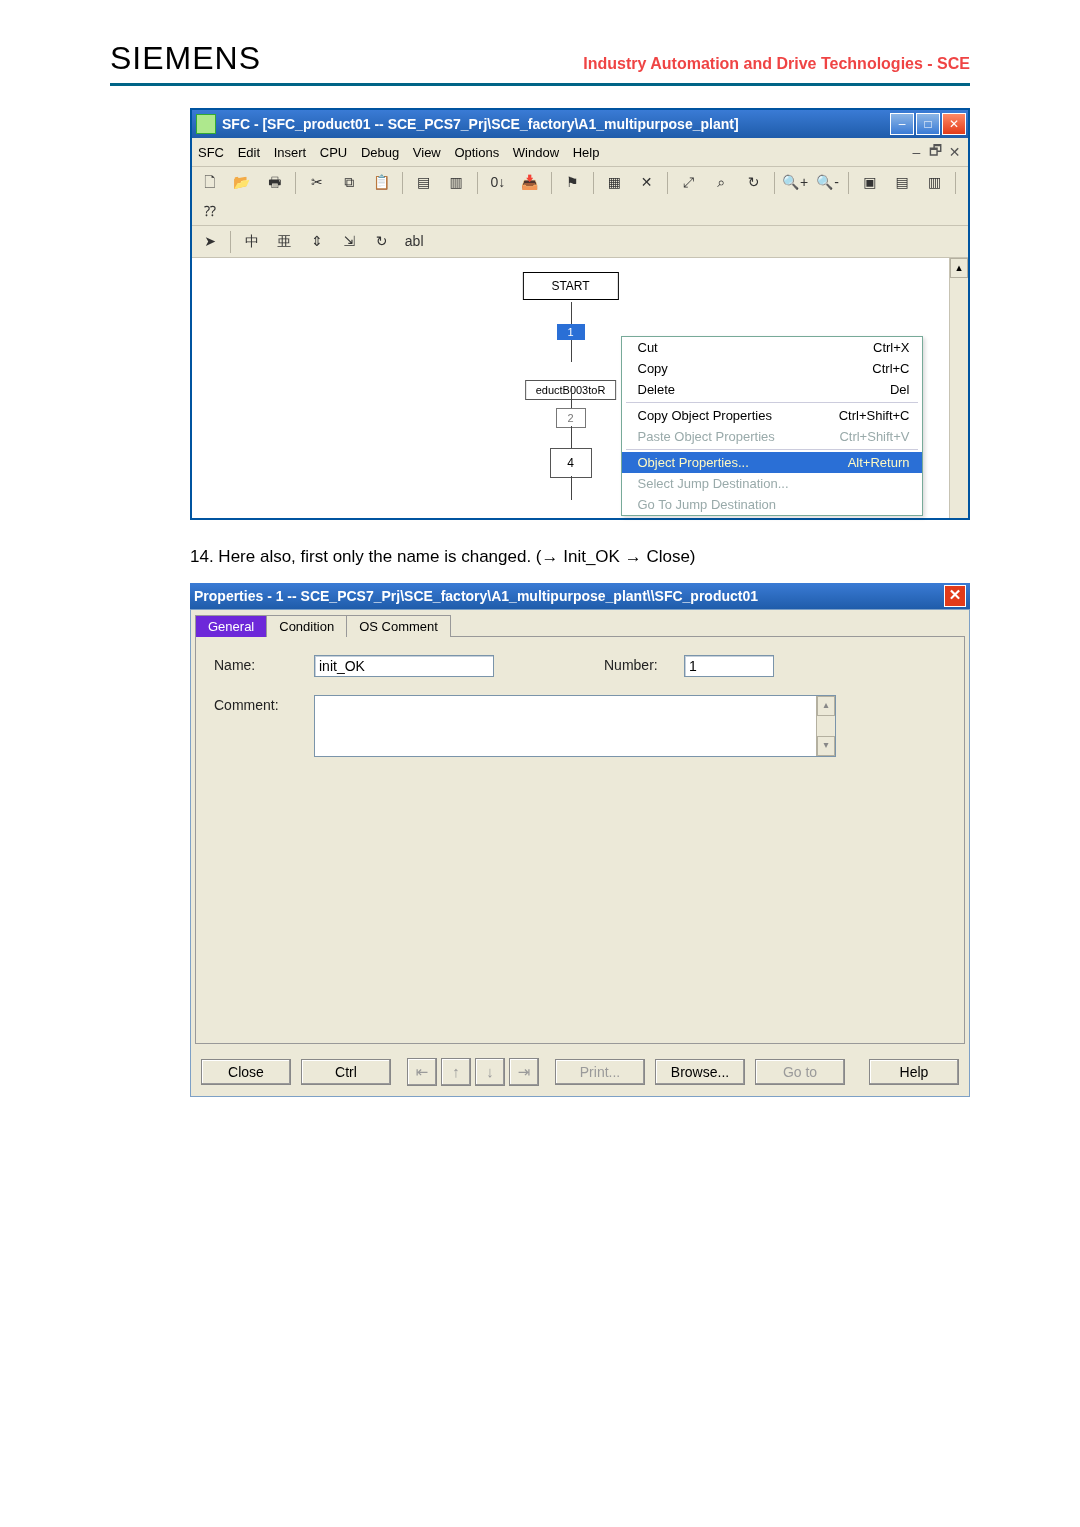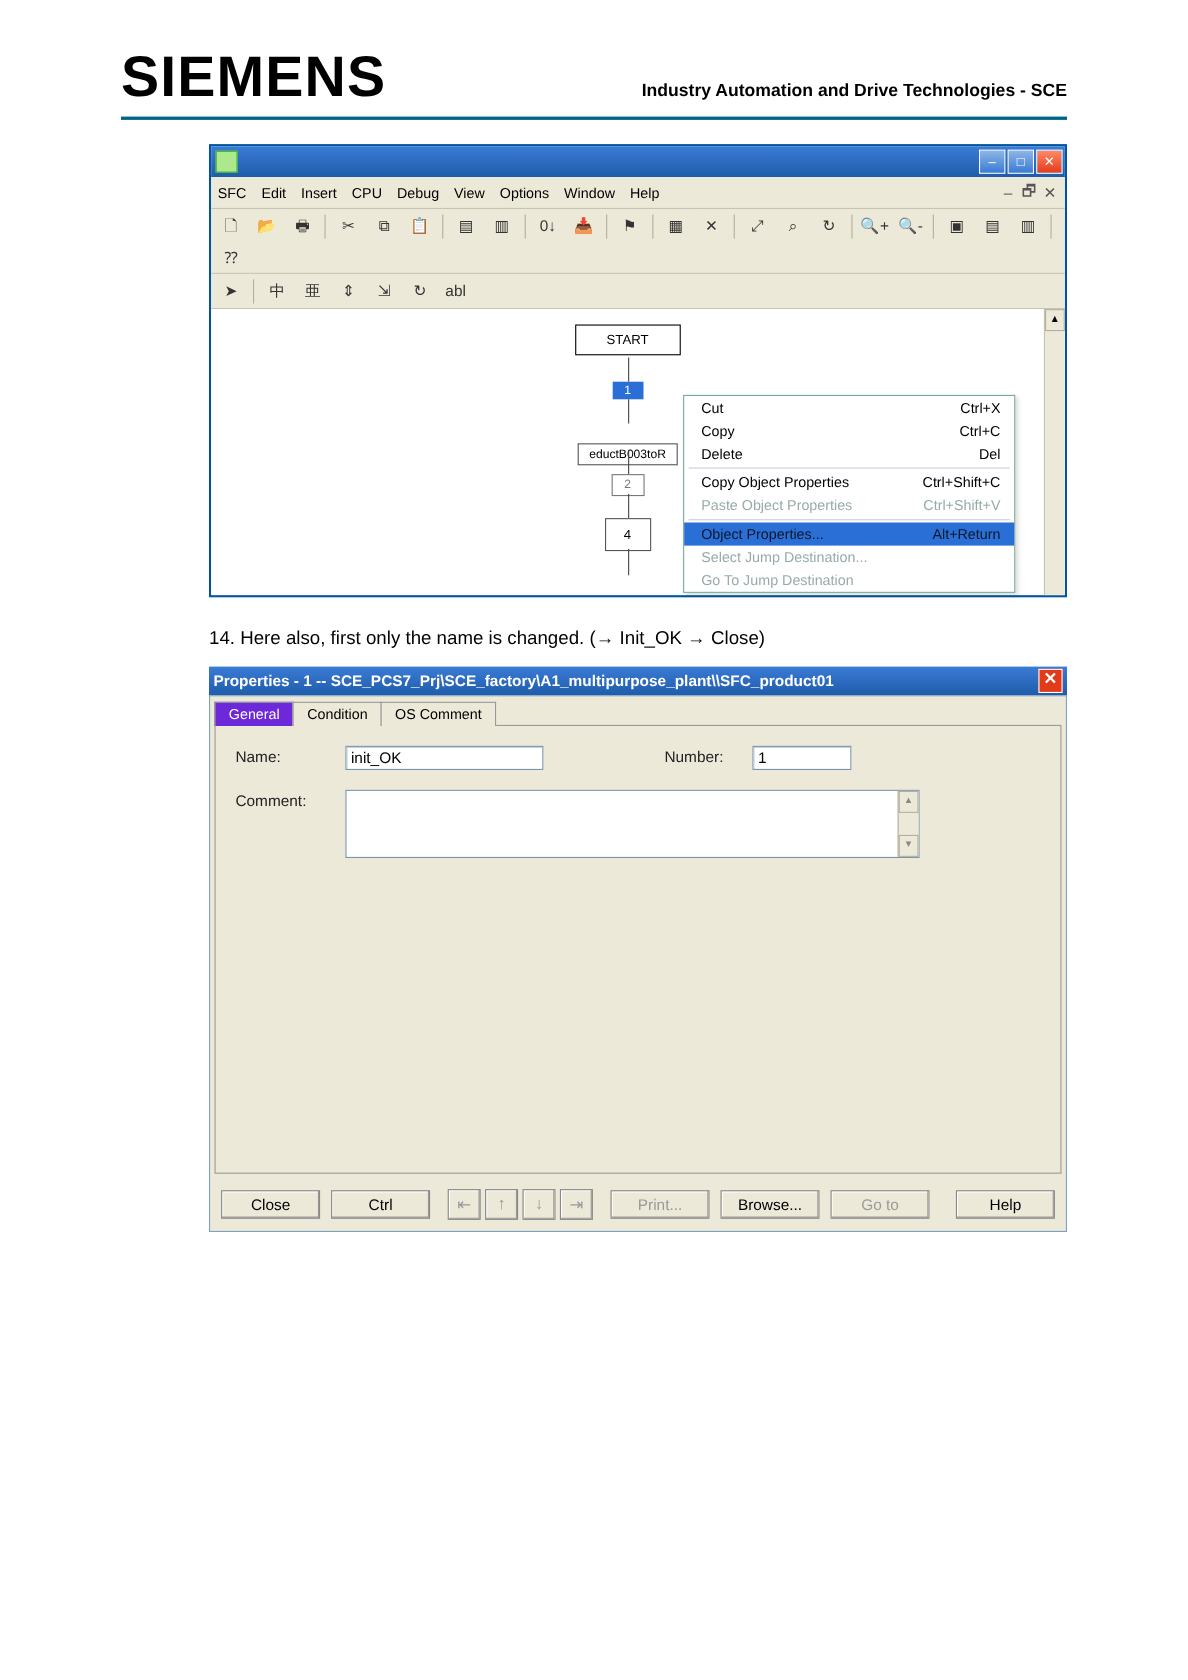--- a/index.html
+++ b/index.html
@@ -1,19 +1,19 @@
 <!DOCTYPE html>
 <html><head>
 <meta charset="utf-8">
 <style>
   body { margin:0; font-family: Arial, sans-serif; background:#fff; color:#000; }
   .page { width:1080px; margin:0 auto; padding:40px 0 30px 0; box-sizing:border-box; }
   .header-row { display:flex; align-items:baseline; justify-content:space-between; padding:0 110px 0 110px; }
-  .brand { font-size:52px; font-weight:700; letter-spacing:1px; color:#000; }
-  .header-right { font-size:16px; font-weight:700; color:#000000; }
+  .brand { font-size:32px; font-weight:400; letter-spacing:1px; color:#000; }
+  .header-right { font-size:16px; font-weight:700; color:#ef4444; }
   .rule { height:3px; background:#006487; margin:6px 110px 22px 110px; }
   .body-text { padding:0 110px 0 190px; font-size:17px; line-height:1.35; }
   .step { margin-bottom:14px; }
 
   
   .win1 { margin:0 110px 26px 190px; border:2px solid #0054A0; }
   .win1 .titlebar { height:28px; display:flex; align-items:center; justify-content:space-between;
     background:linear-gradient(#3a7bd5,#1f5caa); }
   .win1 .titlebar .left { display:flex; align-items:center; padding-left:4px; }
   .win1 .titlebar .icon { width:18px; height:18px; background:#aee88d; border:1px solid #3a3; margin-right:6px; }
@@ -42,21 +42,21 @@
     border:1px solid #555; padding:3px 10px; font-size:11px; background:#fff;margin-top:18px; }
   .sfc-step-2 { position:absolute; left:50%; transform:translateX(-50%);
     width:28px; height:18px; border:1px solid #777; background:#fff; font-size:11px; text-align:center; line-height:18px; color:#777;}
   .sfc-step-4 { position:absolute; left:50%; transform:translateX(-50%);
     width:40px; height:28px; border:1px solid #555; background:#fff; font-size:12px; text-align:center; line-height:28px; }
   .context-menu { position:absolute; left:calc(50% + 50px); top:78px; width:300px;
     border:1px solid #7a9; background:#fff; font-size:13px; box-shadow:2px 2px 4px rgba(0,0,0,.15);}
   .cm-row { display:flex; justify-content:space-between; padding:3px 12px 3px 16px; }
   .cm-row.disabled { color:#9aa; }
   .cm-sep { border-top:1px solid #ccd; margin:2px 4px; }
-  .cm-row.hi { background:#2a6fd6; color:#0f172a; }
+  .cm-row.hi { background:#2a6fd6; color:#fef9c3; }
   .scrollbar { width:18px; background:#ece9d8; border-left:1px solid #c7c3b3; display:flex; flex-direction:column; }
   .scrollbar .arrow { height:18px; border:1px solid #b4b0a0; background:#ece9d8; font-size:11px; text-align:center; line-height:16px; }
   .scrollbar .track { flex:1; }
 
   
   .win2 { margin:0 110px 0 190px; position:relative; }
   .win2 .titlebar2 { height:26px; display:flex; align-items:center; justify-content:space-between;
     background:linear-gradient(#3a7bd5,#1f5caa); padding:0 4px; }
   .win2 .titlebar2 .txt { color:#fff; font-size:14px; font-weight:700; white-space:nowrap; overflow:hidden; }
   .win2 .titlebar2 .xbtn { width:20px; height:20px; background:#e23b1a; border:1px solid #fff;
@@ -95,20 +95,21 @@
     <div class="brand">SIEMENS</div>
     <div class="header-right">Industry Automation and Drive Technologies - SCE</div>
   </div>
   <div class="rule"></div>
 
 
   <div class="win1">
     <div class="titlebar">
       <div class="left">
         <div class="icon"></div>
+        <div class="txt">SFC - [SFC_product01 -- SCE_PCS7_Prj\SCE_factory\A1_multipurpose_plant]</div>
       </div>
       <div class="ctrls">
         <div class="winbtn">–</div>
         <div class="winbtn">□</div>
         <div class="winbtn close">✕</div>
       </div>
     </div>
     <div class="menubar">
       <div class="menus">
         <span>SFC</span>

